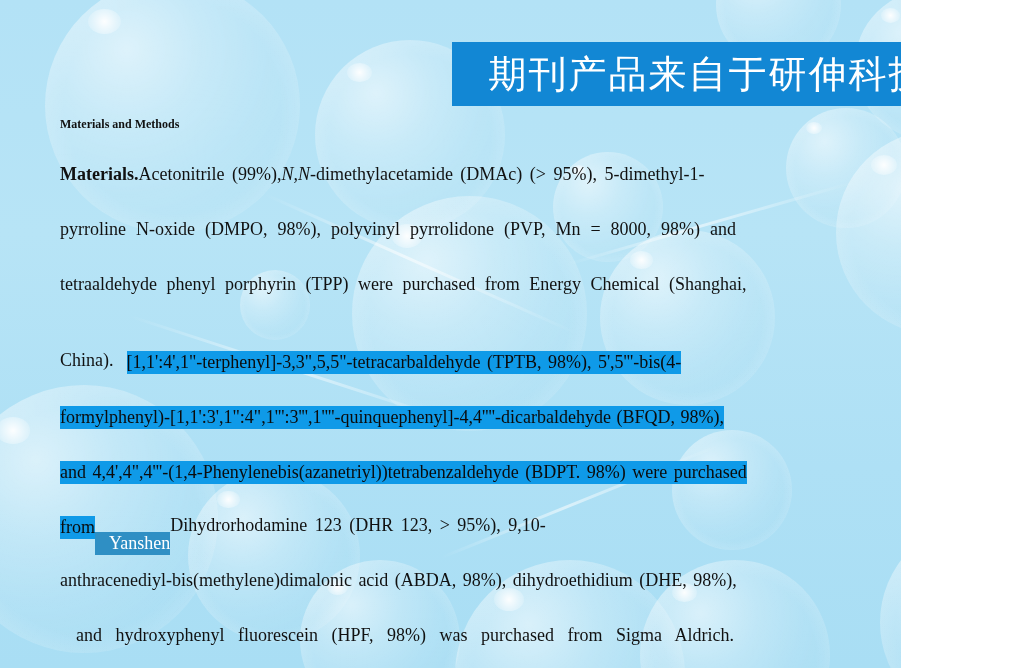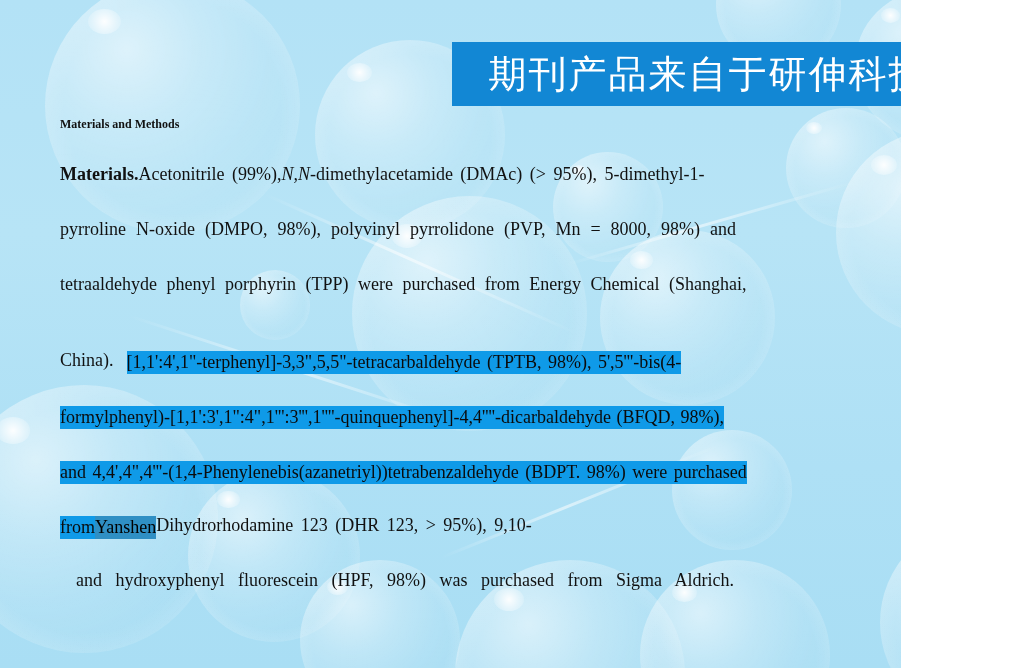--- a/index.html
+++ b/index.html
@@ -105,22 +105,23 @@
   .i { font-style: italic; }
 
   
   .hl {
     background: #0f9ae8;
     color: #0b0b0b;
     padding: 2px 0 3px 0;
   }
   .hl2 {
     background: #2f8fc4;
-    color: #000000;
-    padding: 2px 0 3px 0;
+    color: #ffffff;
+    padding: 2px 0 3px 14px;
+    margin-top: 16px;
   }
 
   
   .j1 { word-spacing: 3.0px; }
   .j2 { word-spacing: 5.5px; }
   .j3 { word-spacing: 5.0px; }
   .j4 { word-spacing: 2.0px; margin-top: 21px; }
   .j5 { word-spacing: 1.0px; }
   .j6 { word-spacing: 2.0px; }
   .j7 { word-spacing: 3.0px; }
@@ -185,19 +186,22 @@
           <span class="seg hl">formylphenyl)-[1,1':3',1":4",1''':3''',1''''-quinquephenyl]-4,4''''-dicarbaldehyde   (BFQD,   98%),</span>
         </div>
         <div class="para-line j6">
           <span class="seg hl">and 4,4',4",4'''-(1,4-Phenylenebis(azanetriyl))tetrabenzaldehyde (BDPT. 98%) were purchased</span>
         </div>
         <div class="para-line j7">
           <span class="seg hl">from </span>
           <span class="seg hl2">Yanshen</span>
           <span class="seg">  Dihydrorhodamine  123  (DHR  123,  &gt;  95%),  9,10-</span>
         </div>
+        <div class="para-line j8">
+          <span class="seg">anthracenediyl-bis(methylene)dimalonic  acid  (ABDA,  98%),  dihydroethidium  (DHE,  98%),</span>
+        </div>
         <div class="para-line j9">
           <span class="seg">and   hydroxyphenyl   fluorescein   (HPF,   98%)   was   purchased   from   Sigma   Aldrich.</span>
         </div>
       </div>
   </div>
 
 </div>
 
 </body></html>

